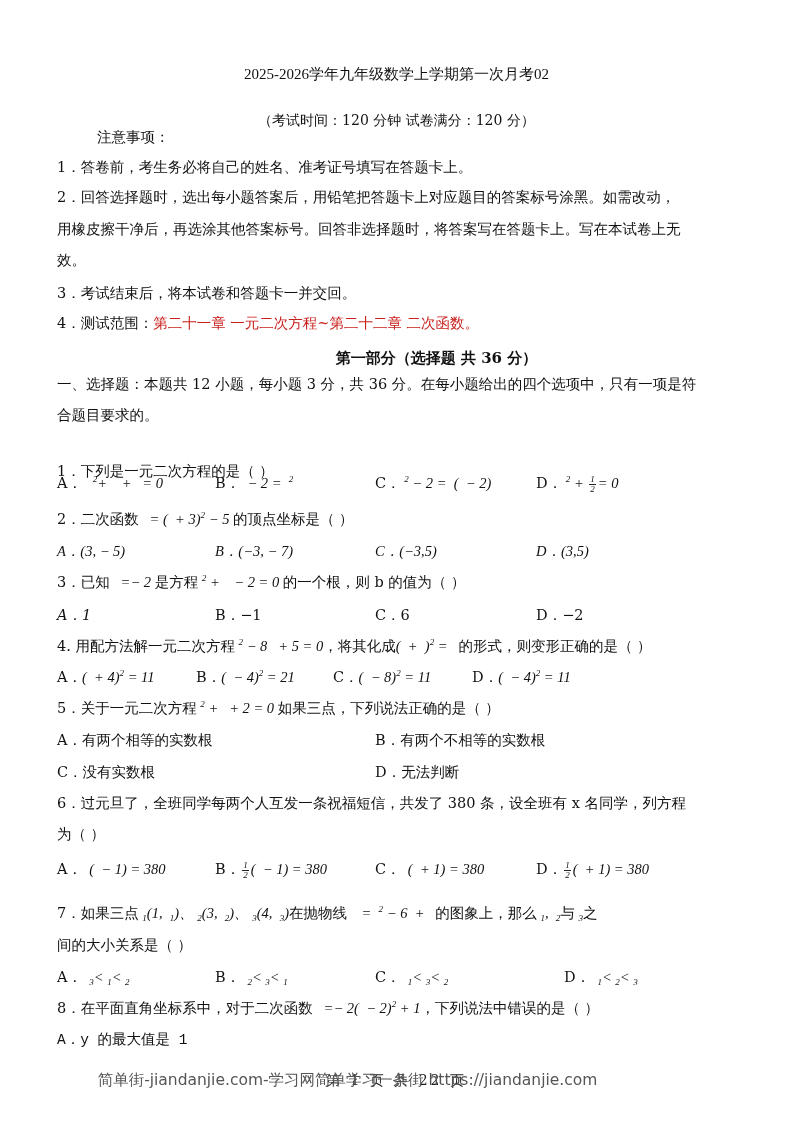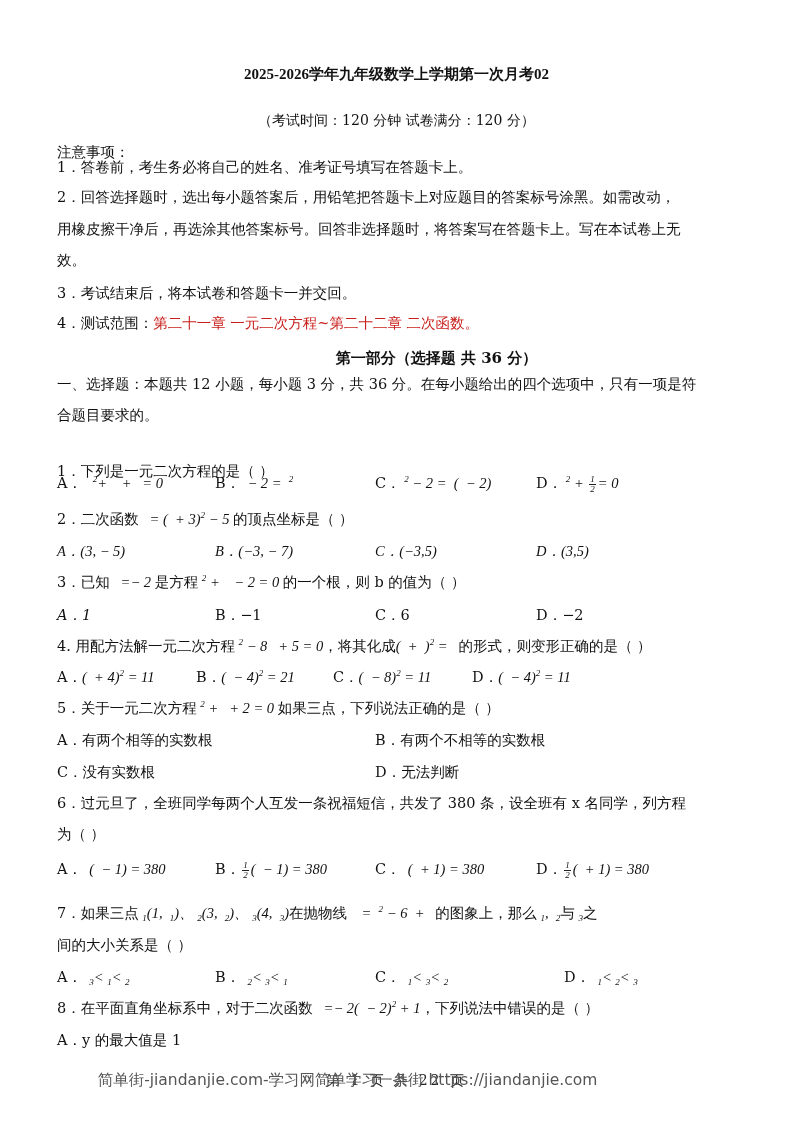--- a/index.html
+++ b/index.html
@@ -1,21 +1,21 @@
 <!DOCTYPE html>
 <html><head>
 <meta charset="utf-8">
 <style>
   html, body { margin: 0; padding: 0; background: #ffffff; }
   body { width: 793px; height: 1122px; position: relative; overflow: hidden;
          font-family: "DejaVu Serif", "Liberation Serif", serif; color: #111; }
   .page { position: absolute; left: 0; top: 0; width: 793px; height: 1122px; }
   .line { position: absolute; left: 57px; font-size: 14.5px; line-height: 20px; white-space: nowrap; }
   .center { left: 0; width: 793px; text-align: center; }
-  .title { font-weight: bold; font-size: 15px; font-family: "Liberation Serif", serif; }
+  .title { font-weight: normal; font-size: 15px; font-family: "Liberation Serif", serif; }
   .subtitle { font-size: 14px; }
   .section { font-weight: bold; font-size: 15px; }
   .red { color: #c8201c; }
   .m { font-style: italic; font-family: "Liberation Serif", serif; }
   sup { font-size: 9px; vertical-align: 6px; line-height: 0; }
   sub { font-size: 9px; vertical-align: -3px; line-height: 0; }
   .frac { display: inline-block; vertical-align: middle; text-align: center; font-size: 9px; line-height: 9px; font-style: italic; margin: 0 2px; }
   .frac .num { display: block; border-bottom: 1px solid #222; padding: 0 1px; }
   .frac .den { display: block; }
   .opt { position: absolute; font-size: 14.5px; line-height: 20px; white-space: nowrap; }
@@ -24,21 +24,21 @@
   .pageno { position: absolute; top: 1072px; left: 0; width: 793px; text-align: center; font-size: 14px; color: #222; letter-spacing: 3px; }
 </style>
 </head>
 <body>
 
 <div class="page">
 
   <div class="line center title" style="top:64px;">2025-2026学年九年级数学上学期第一次月考02</div>
   <div class="line center subtitle" style="top:110px;">（考试时间：120 分钟    试卷满分：120 分）</div>
 
-  <div class="line" style="top:142px;">注意事项：</div>
+  <div class="line" style="top:127px;margin-left:40px;">注意事项：</div>
   <div class="line" style="top:157px;">1．答卷前，考生务必将自己的姓名、准考证号填写在答题卡上。</div>
   <div class="line" style="top:187px;">2．回答选择题时，选出每小题答案后，用铅笔把答题卡上对应题目的答案标号涂黑。如需改动，</div>
   <div class="line" style="top:219px;">用橡皮擦干净后，再选涂其他答案标号。回答非选择题时，将答案写在答题卡上。写在本试卷上无</div>
   <div class="line" style="top:250px;">效。</div>
   <div class="line" style="top:283px;">3．考试结束后，将本试卷和答题卡一并交回。</div>
   <div class="line" style="top:313px;">
     <span>4．测试范围：</span><span class="red">第二十一章  一元二次方程~第二十二章  二次函数。</span>
   </div>
 
   <div class="line center section" style="top:348px;padding-left:40px;">第一部分（选择题  共 36 分）</div>
@@ -127,18 +127,18 @@
   <div class="opt" style="top:967px;left:375px;">
     <span>C．</span><span class="m">&nbsp;&nbsp;<sub>1</sub>&lt;&nbsp;<sub>3</sub>&lt;&nbsp;<sub>2</sub></span>
   </div>
   <div class="opt" style="top:967px;left:564px;">
     <span>D．</span><span class="m">&nbsp;&nbsp;<sub>1</sub>&lt;&nbsp;<sub>2</sub>&lt;&nbsp;<sub>3</sub></span>
   </div>
 
   <div class="line" style="top:998px;">
     <span>8．在平面直角坐标系中，对于二次函数</span><span class="m">&nbsp;&nbsp;&nbsp;=− 2(&nbsp;&nbsp;− 2)<sup>2</sup> + 1</span><span>，下列说法中错误的是（          ）</span>
   </div>
-  <div class="opt" style="top:1030px;left:57px;">A．y 的最大值是 1</div>
+  <div class="opt" style="top:1030px;left:57px;font-family:Liberation Mono, monospace;">A．y 的最大值是 1</div>
 
   <div class="pageno">第 1 页 共 22 页</div>
   <div class="footer wm">简单街-jiandanjie.com-学习网简单学习一条街 https://jiandanjie.com</div>
 
 </div>
 
 </body></html>

